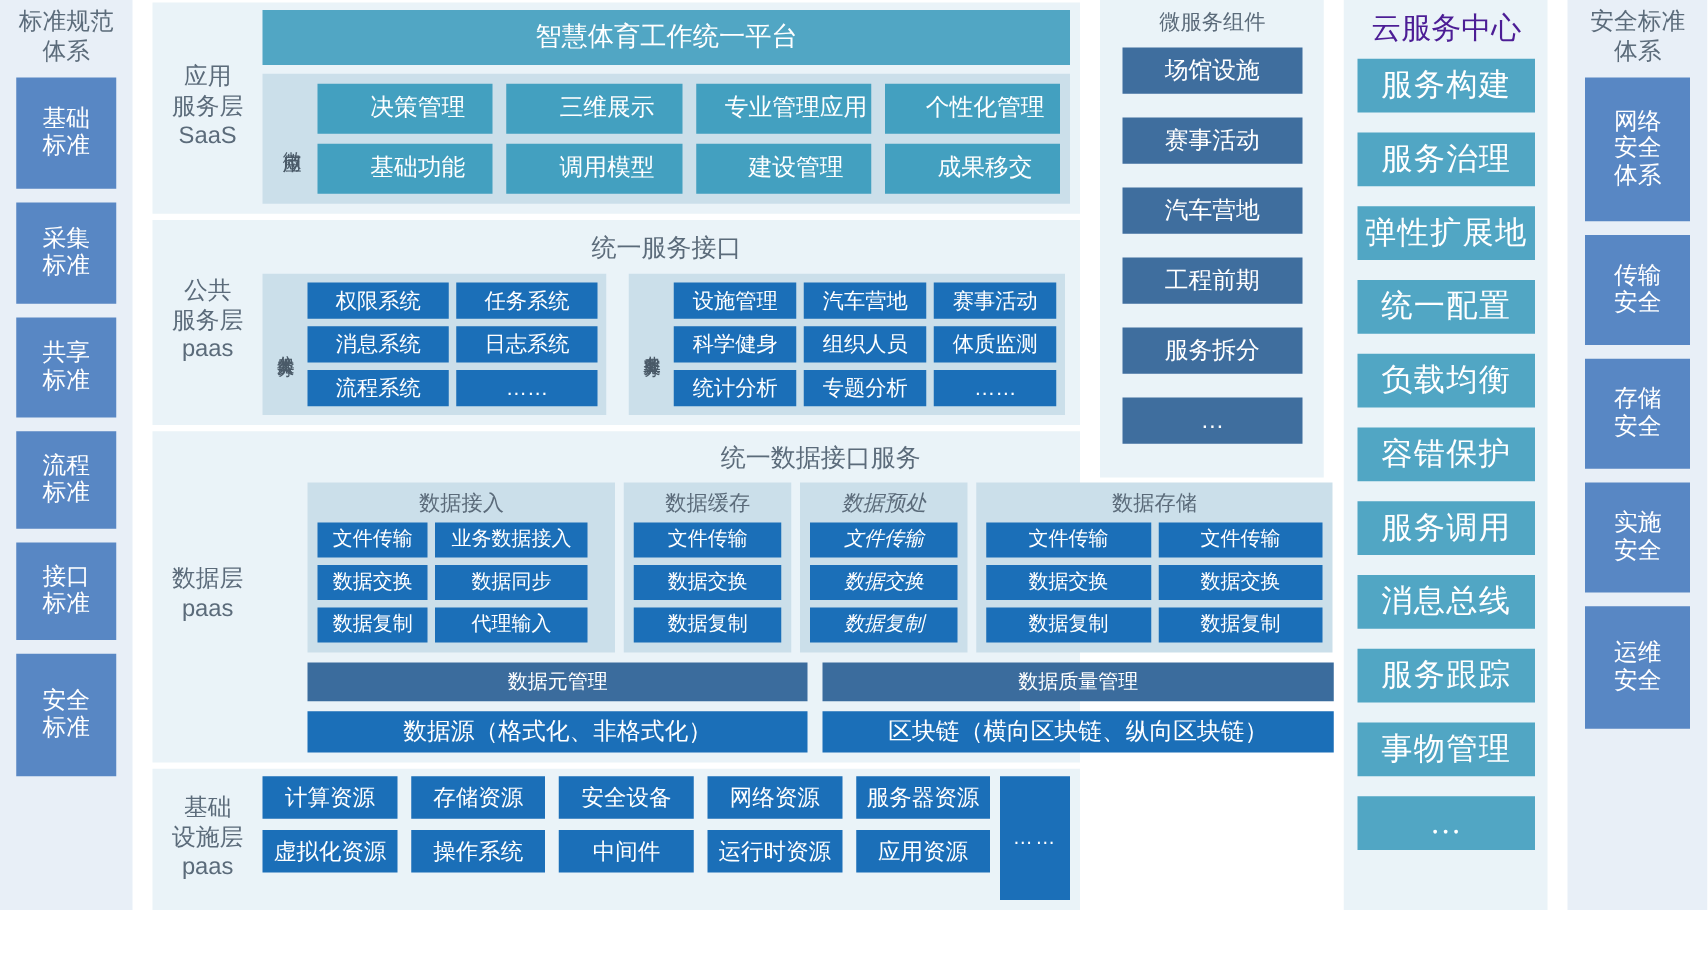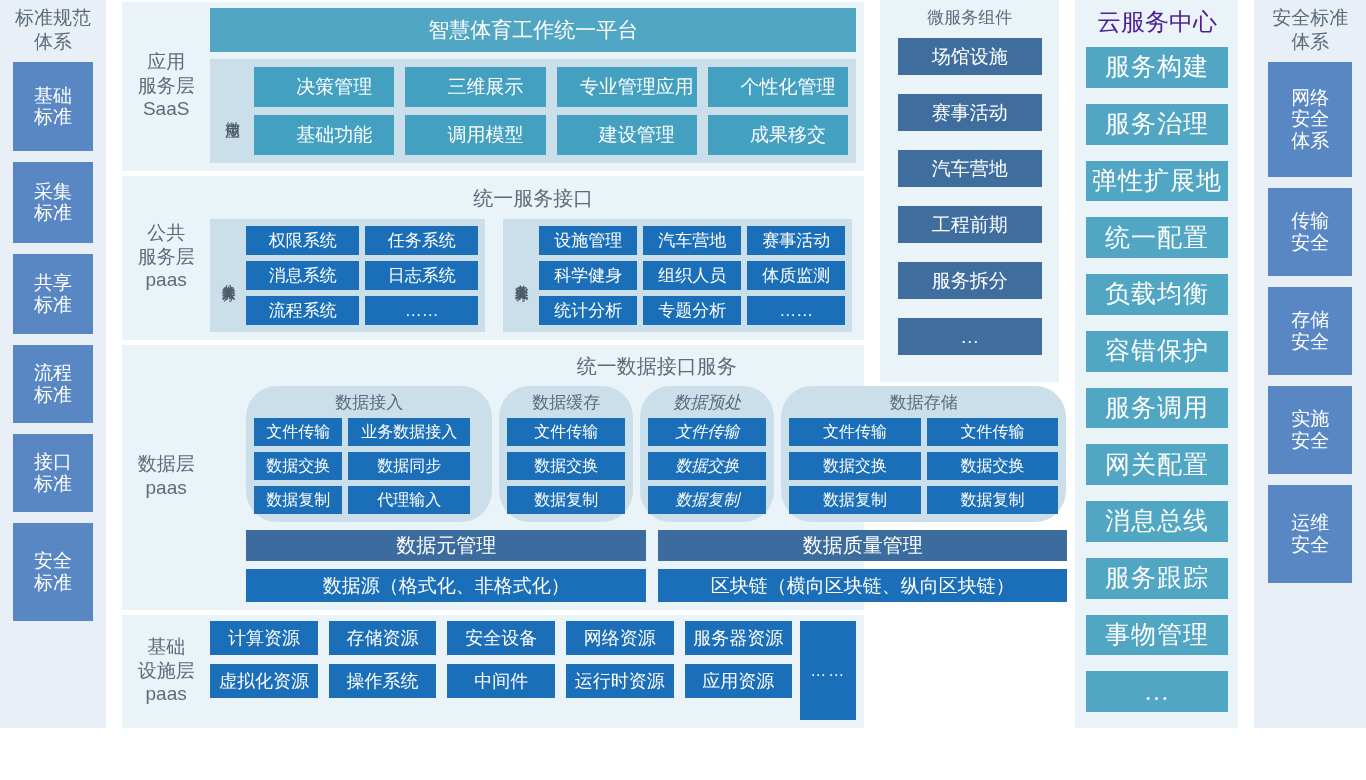--- a/index.html
+++ b/index.html
@@ -76,36 +76,36 @@
   .pubgrid.c2 { grid-template-columns: repeat(2, 113px); }
   .pubgrid.c3 { grid-template-columns: repeat(3, 98px); }
   .pubgrid .tile { font-size: 17px; }
 
   
   .datalayer { display: flex; padding: 5px 8px 8px 0; }
   .datalayer .layer-label { width: 88px; flex: none; }
   .datalayer .databody { flex: 1; display: flex; flex-direction: column; margin-left: 36px; }
   .dtitle { text-align: center; color: #5B6B7A; font-size: 20px; padding: 3px 0 6px; }
   .dgroups { display: flex; gap: 7px; }
-  .dgroup { display: flex; flex-direction: column; padding-bottom: 8px; border-radius: 31px; }
+  .dgroup { display: flex; flex-direction: column; padding-bottom: 8px; }
   .dgrid { display: grid; gap: 6px; padding: 0 8px; }
   .dgrid .tile { font-size: 16px; height: 28px; }
   .g-access { width: 246px; }
   .g-access .dgrid { grid-template-columns: 88px 122px; }
   .g-cache  { width: 134px; }
   .g-cache .dgrid  { grid-template-columns: 1fr; }
   .g-pre    { width: 134px; font-style: italic; }
   .g-pre .dgrid    { grid-template-columns: 1fr; }
   .g-store  { width: 285px; }
   .g-store .dgrid  { grid-template-columns: 1fr 1fr; }
   .dbars { display: flex; gap: 12px; margin-top: 8px; }
   .dbars .col { display: flex; flex-direction: column; gap: 8px; }
   .dbars .col.left { width: 400px; }
   .dbars .col.right { width: 409px; }
-  .dbar1 { height: 31px; font-size: 20px; }
+  .dbar1 { height: 31px; font-size: 16px; }
   .dbar2 { height: 33px; font-size: 19px; }
 
   
   .infralayer { display: flex; padding: 6px 8px 8px 0; }
   .infralayer .layer-label { width: 88px; flex: none; font-size: 19px; }
   .infrabody { flex: 1; display: flex; gap: 8px; }
   .infragrid { flex: 1; display: grid; grid-template-columns: repeat(5, 1fr);
                grid-auto-rows: 34px; gap: 9px 11px; }
   .infragrid .tile { font-size: 18px; }
   .infra-more { width: 56px; font-size: 16px; letter-spacing: 2px; }
@@ -297,21 +297,20 @@
 
   <div class="cloudcol">
     <div class="cloud-title">云服务中心</div>
     <div class="tile t-teal cloud-item">服务构建</div>
     <div class="tile t-teal cloud-item">服务治理</div>
     <div class="tile t-teal cloud-item">弹性扩展地</div>
     <div class="tile t-teal cloud-item">统一配置</div>
     <div class="tile t-teal cloud-item">负载均衡</div>
     <div class="tile t-teal cloud-item">容错保护</div>
     <div class="tile t-teal cloud-item">服务调用</div>
-    <div class="tile t-teal cloud-item">网关配置</div>
     <div class="tile t-teal cloud-item">消息总线</div>
     <div class="tile t-teal cloud-item">服务跟踪</div>
     <div class="tile t-teal cloud-item">事物管理</div>
     <div class="tile t-teal cloud-item">…</div>
   </div>
 
   <div class="sidecol" style="width:122px">
     <div class="side-title">安全标准
 体系</div>
     <div class="tile t-slate side-item" style="height:115px;width:84px">网络

